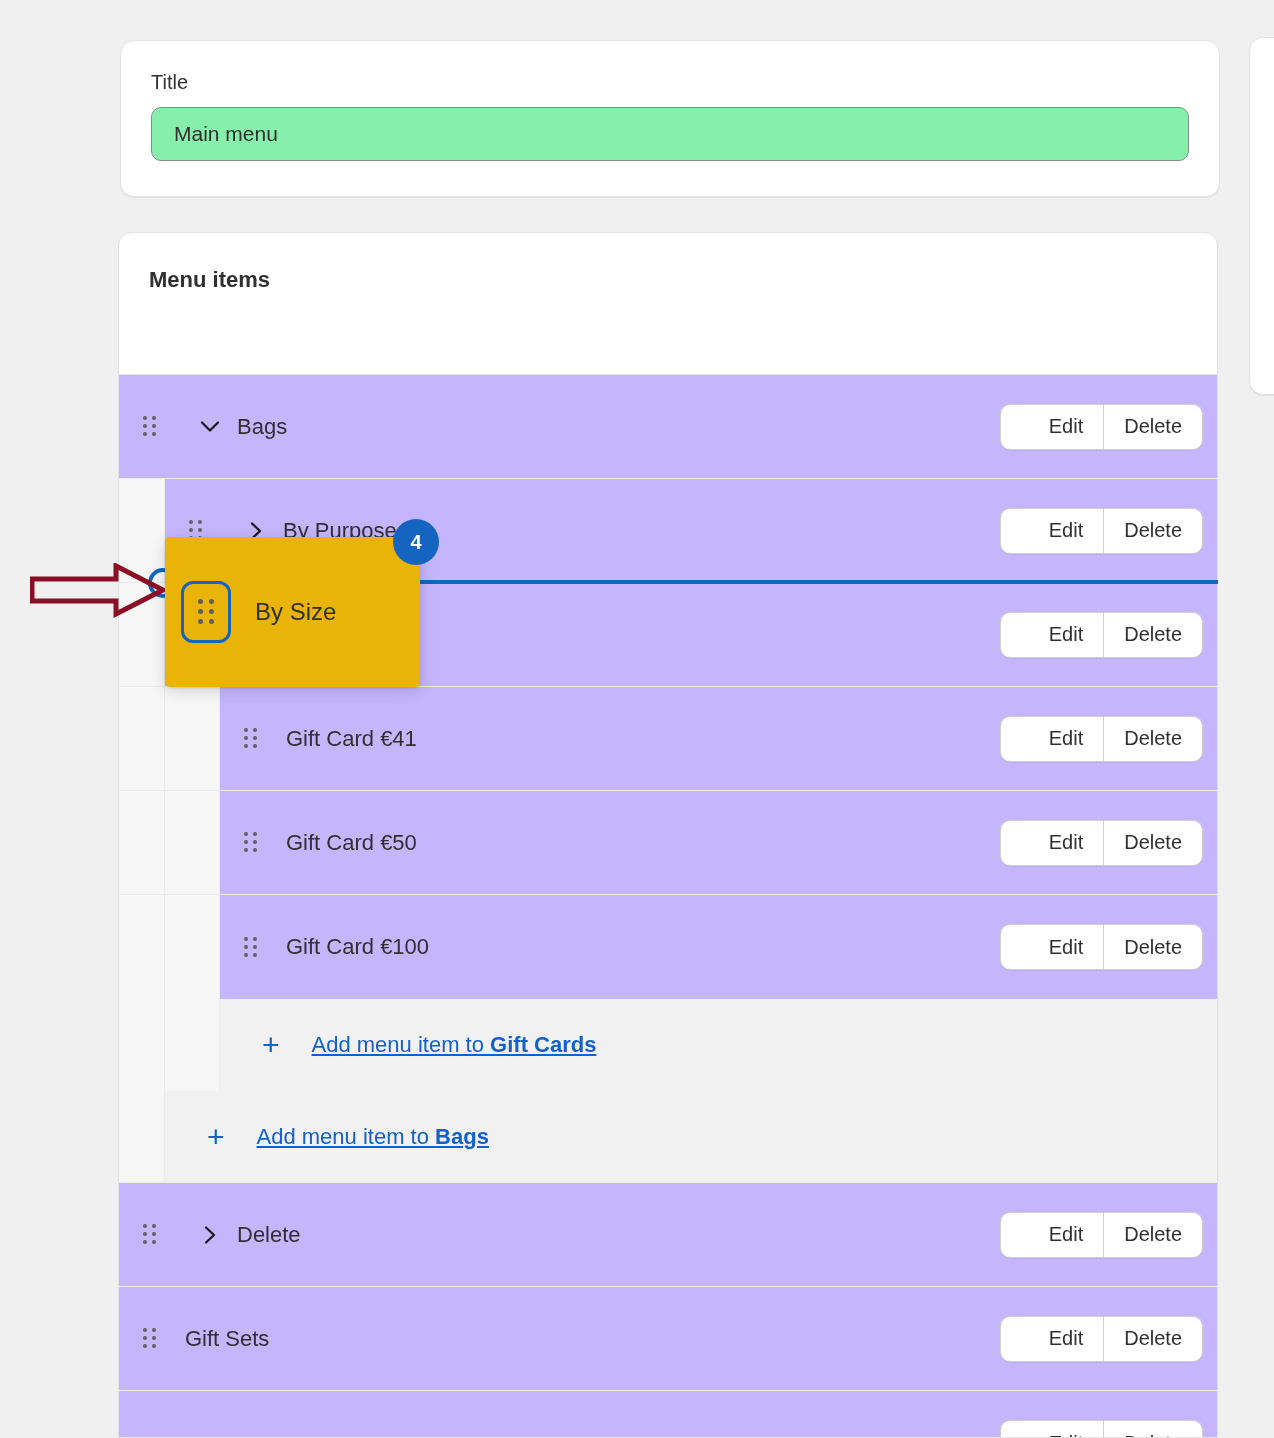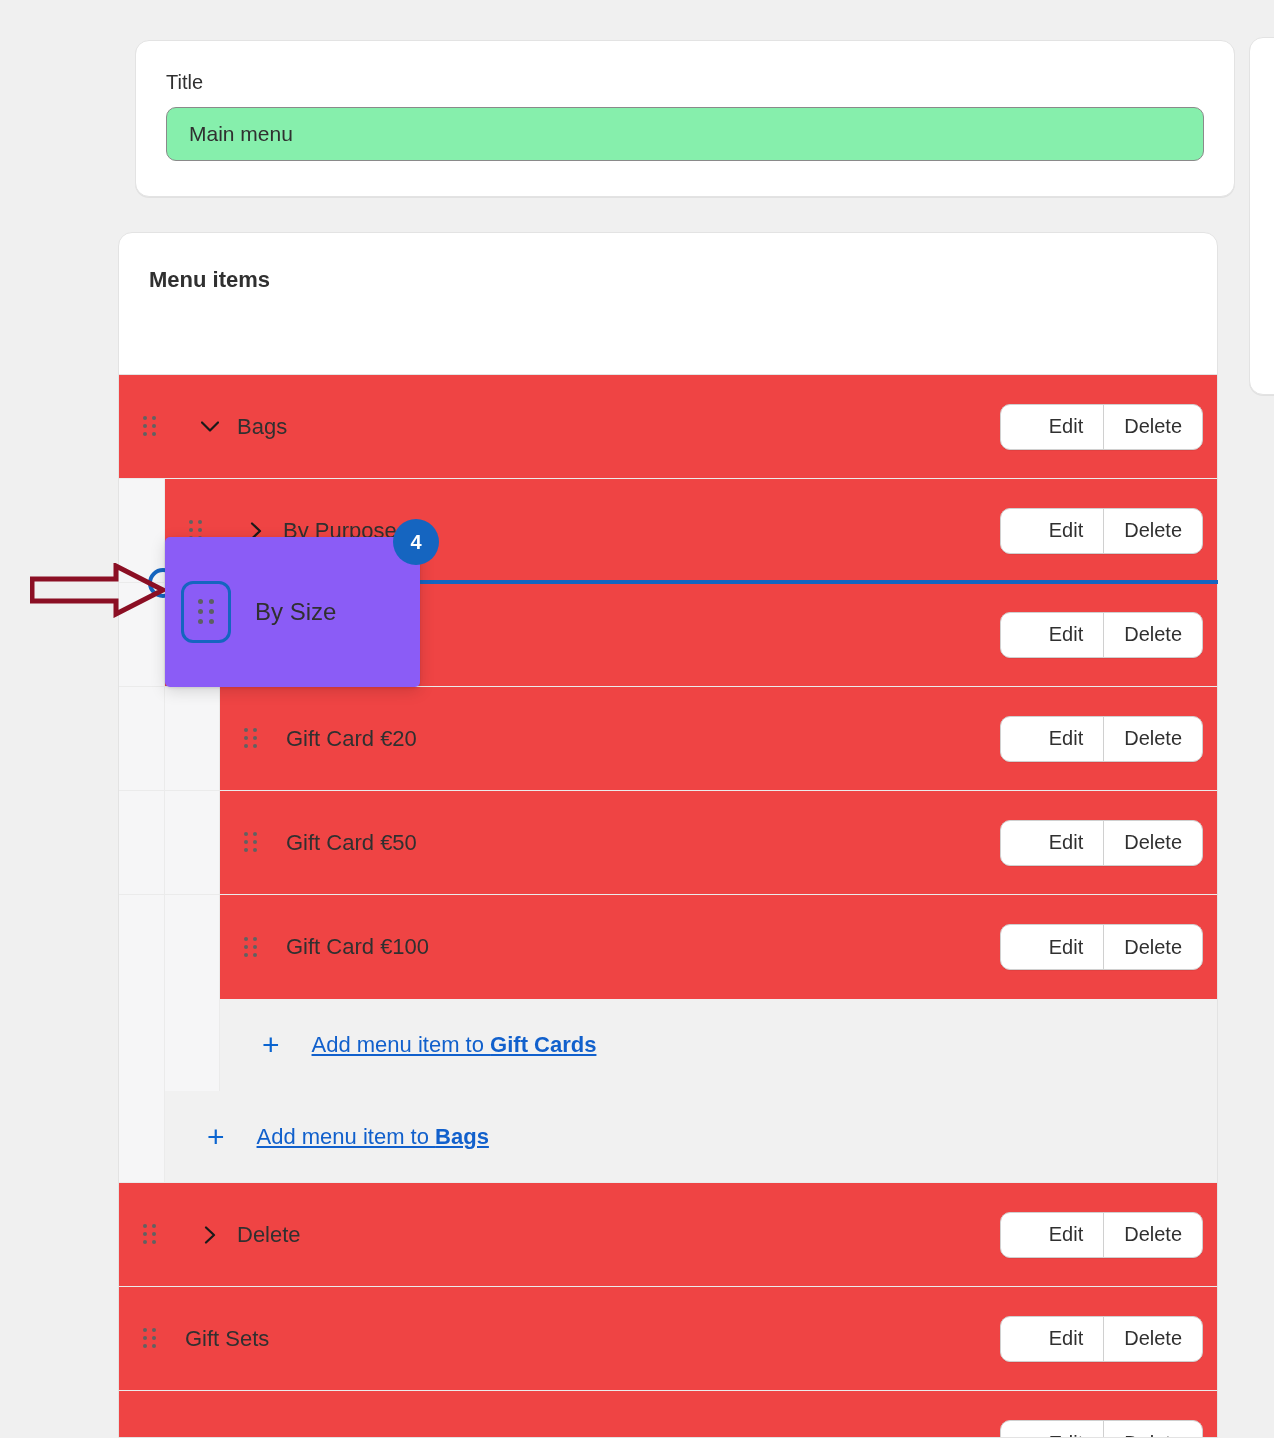--- a/index.html
+++ b/index.html
@@ -16,21 +16,21 @@
     position: absolute; left: 1249px; top: 37px;
     width: 120px; height: 358px;
     background: #ffffff;
     border: 1px solid #e3e3e3;
     border-radius: 14px;
     box-shadow: 0 1px 0 rgba(0,0,0,0.06);
   }
 
   
   .title-card {
-    position: absolute; left: 135px; top: 40px;
+    position: absolute; left: 120px; top: 40px;
     width: 1100px; height: 157px;
     background: #ffffff;
     border: 1px solid #e3e3e3;
     border-radius: 14px;
     box-shadow: 0 1px 0 rgba(0,0,0,0.06);
     padding: 28px 30px;
   }
   .field-label {
     font-size: 20px; color: #303030; line-height: 1.3;
     margin-bottom: 12px;
@@ -62,21 +62,21 @@
   .menu-card-header h2 {
     font-size: 22px; font-weight: bold; color: #303030;
   }
   .divider { height: 1px; background: #e3e3e3; width: 100%; }
 
   
   .row {
     position: relative;
     display: flex; align-items: center;
     height: 104px;
-    background: #ef4444;
+    background: #c4b5fd;
     border-bottom: 1px solid #ebebeb;
   }
   .row.no-border { border-bottom: none; }
 
   .indent-gutter {
     align-self: stretch;
     background: #f6f6f7;
     flex: 0 0 auto;
   }
   .g1 { width: 46px; border-right: 1px solid #ebebeb; }
@@ -168,21 +168,21 @@
     width: 798px; height: 4px;
     background: #1565c0;
     z-index: 40;
   }
 
   
   .drag-overlay {
     position: absolute;
     left: 165px; top: 537px;
     width: 255px; height: 150px;
-    background: #8b5cf6;
+    background: #eab308;
     border-radius: 5px;
     box-shadow: 0 4px 16px rgba(0,0,0,0.14), 0 1px 3px rgba(0,0,0,0.10);
     z-index: 45;
     display: flex; align-items: center; text-align: center;
   }
   .drag-overlay .handle-box {
     width: 50px; height: 62px;
     margin-left: 16px;
     border: 3px solid #1565c0;
     border-radius: 12px;
@@ -337,21 +337,21 @@
         <span class="drag-handle">
           <span class="dots">
               <i></i>
               <i></i>
               <i></i>
               <i></i>
               <i></i>
               <i></i>
             </span>
         </span>
-        <span class="row-label label-pad-nochev">Gift Card €20</span>
+        <span class="row-label label-pad-nochev">Gift Card €41</span>
         <span class="spacer"></span>
         <span class="btn-group">
           <button>Edit</button>
           <button>Delete</button>
         </span>
       </div>
     </div>
 
     <div class="row">
       <div class="indent-gutter g1"></div>

